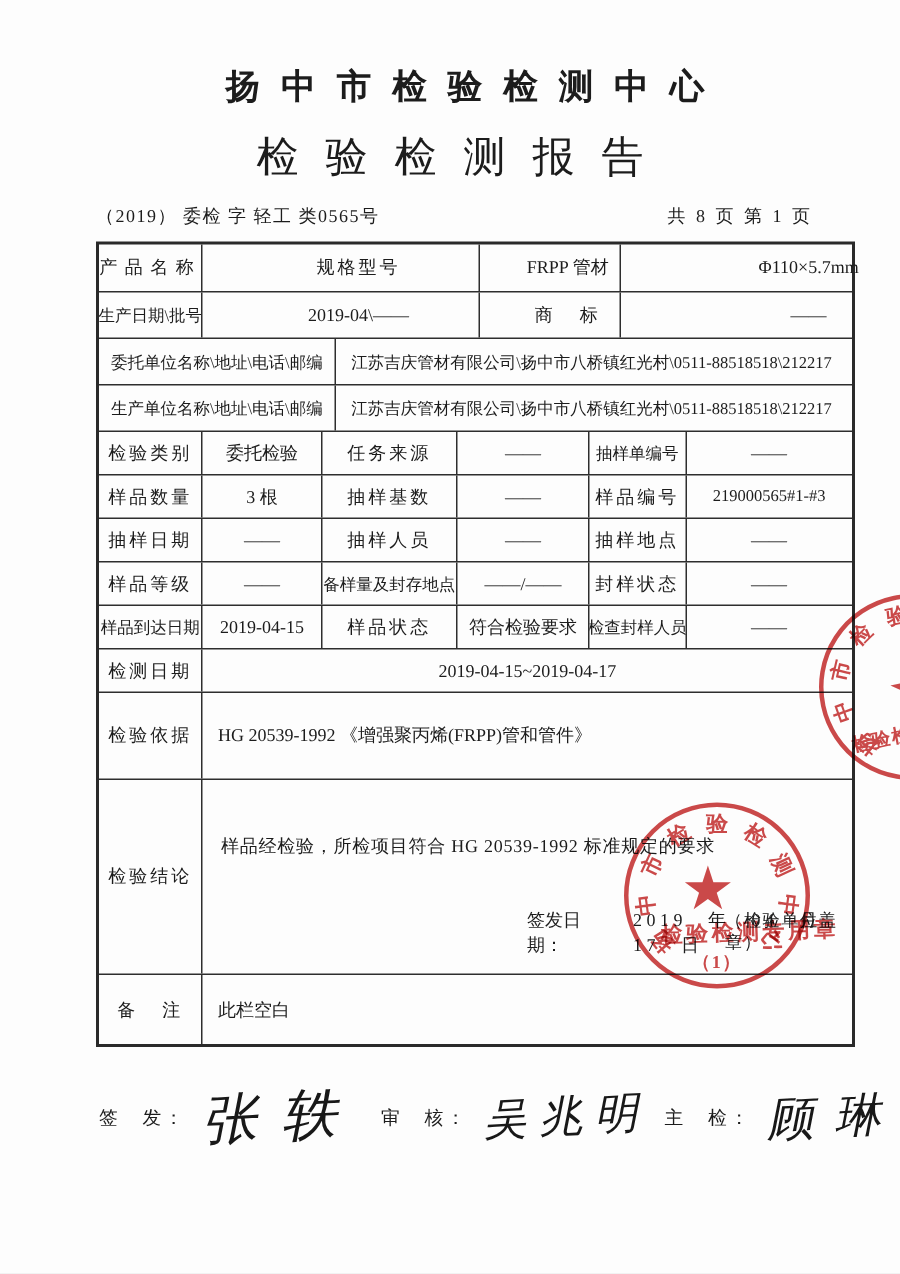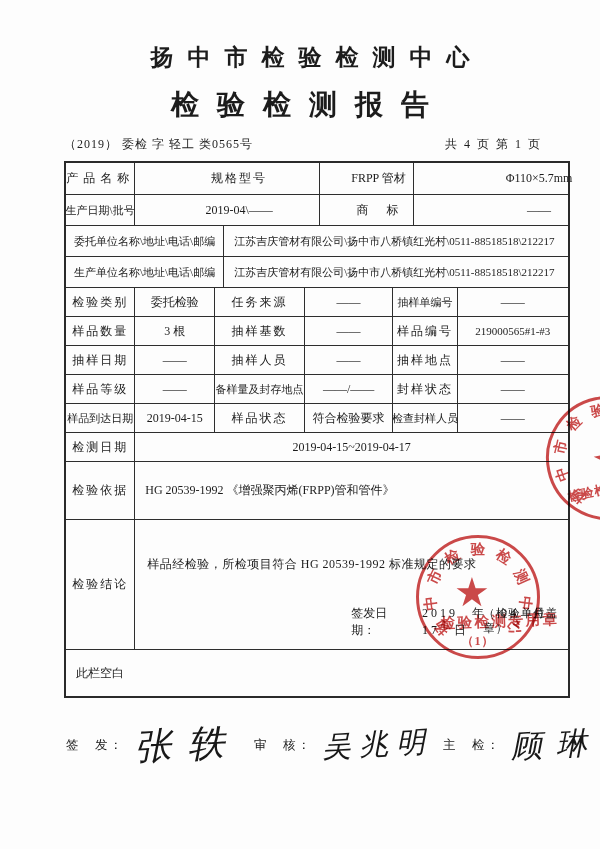--- a/index.html
+++ b/index.html
@@ -9,21 +9,21 @@
     font-family:"Liberation Serif","DejaVu Serif",serif;
     color:#1c1c1c;
   }
   
   .org-title{
     margin-top:42px; text-align:center;
     font-size:23px; font-weight:700; letter-spacing:14px; padding-left:14px;margin-left:20px;
   }
   .report-title{
     margin-top:13px; text-align:center;
-    font-size:28px; font-weight:700; letter-spacing:18px; padding-left:18px;
+    font-size:28px; font-weight:400; letter-spacing:18px; padding-left:18px;
   }
   .meta-row{
     width:506px; margin:12px 0 0 64px;
     display:flex; justify-content:space-between; align-items:flex-end;
     font-size:12px;
   }
   .meta-row .report-no{letter-spacing:1px;}
   .meta-row .page-info{letter-spacing:2px; padding-right:28px;}
   
   .report-table{
@@ -113,21 +113,21 @@
 </head>
 <body>
 
 <div class="page">
 
   <div class="org-title">扬中市检验检测中心</div>
   <div class="report-title">检验检测报告</div>
 
   <div class="meta-row">
     <span class="report-no">（2019） 委检 字 轻工 类0565号</span>
-    <span class="page-info">共 4 页 第 1 页</span>
+    <span class="page-info">共 8 页 第 1 页</span>
   </div>
 
   <div class="report-table">
 
     <div class="row cols4 h32">
       <div class="cell lbl sp-med">产品名称</div>
       <div class="cell lbl">规格型号</div>
       <div class="cell">FRPP 管材</div>
       <div class="cell">Φ110×5.7mm</div>
     </div>
@@ -210,20 +210,21 @@
         <div class="concl-text">样品经检验，所检项目符合 HG 20539-1992 标准规定的要求</div>
         <div class="seal-note">（检验单位盖章）</div>
         <div class="issue-line">
           <span>签发日期：</span>
           <span class="issue-date">2019 年 04 月 17 日</span>
         </div>
       </div>
     </div>
 
     <div class="row cols2 h46">
+      <div class="cell lbl sp-wide">备注</div>
       <div class="cell v-left">此栏空白</div>
     </div>
 
   </div>
 
   <div class="stamp stamp-main">
     <div class="ring"></div>
     <div class="stamp-arc">
         <span style="transform: rotate(-130deg) translateY(-48px);">扬</span>
         <span style="transform: rotate(-97.5deg) translateY(-48px);">中</span>

